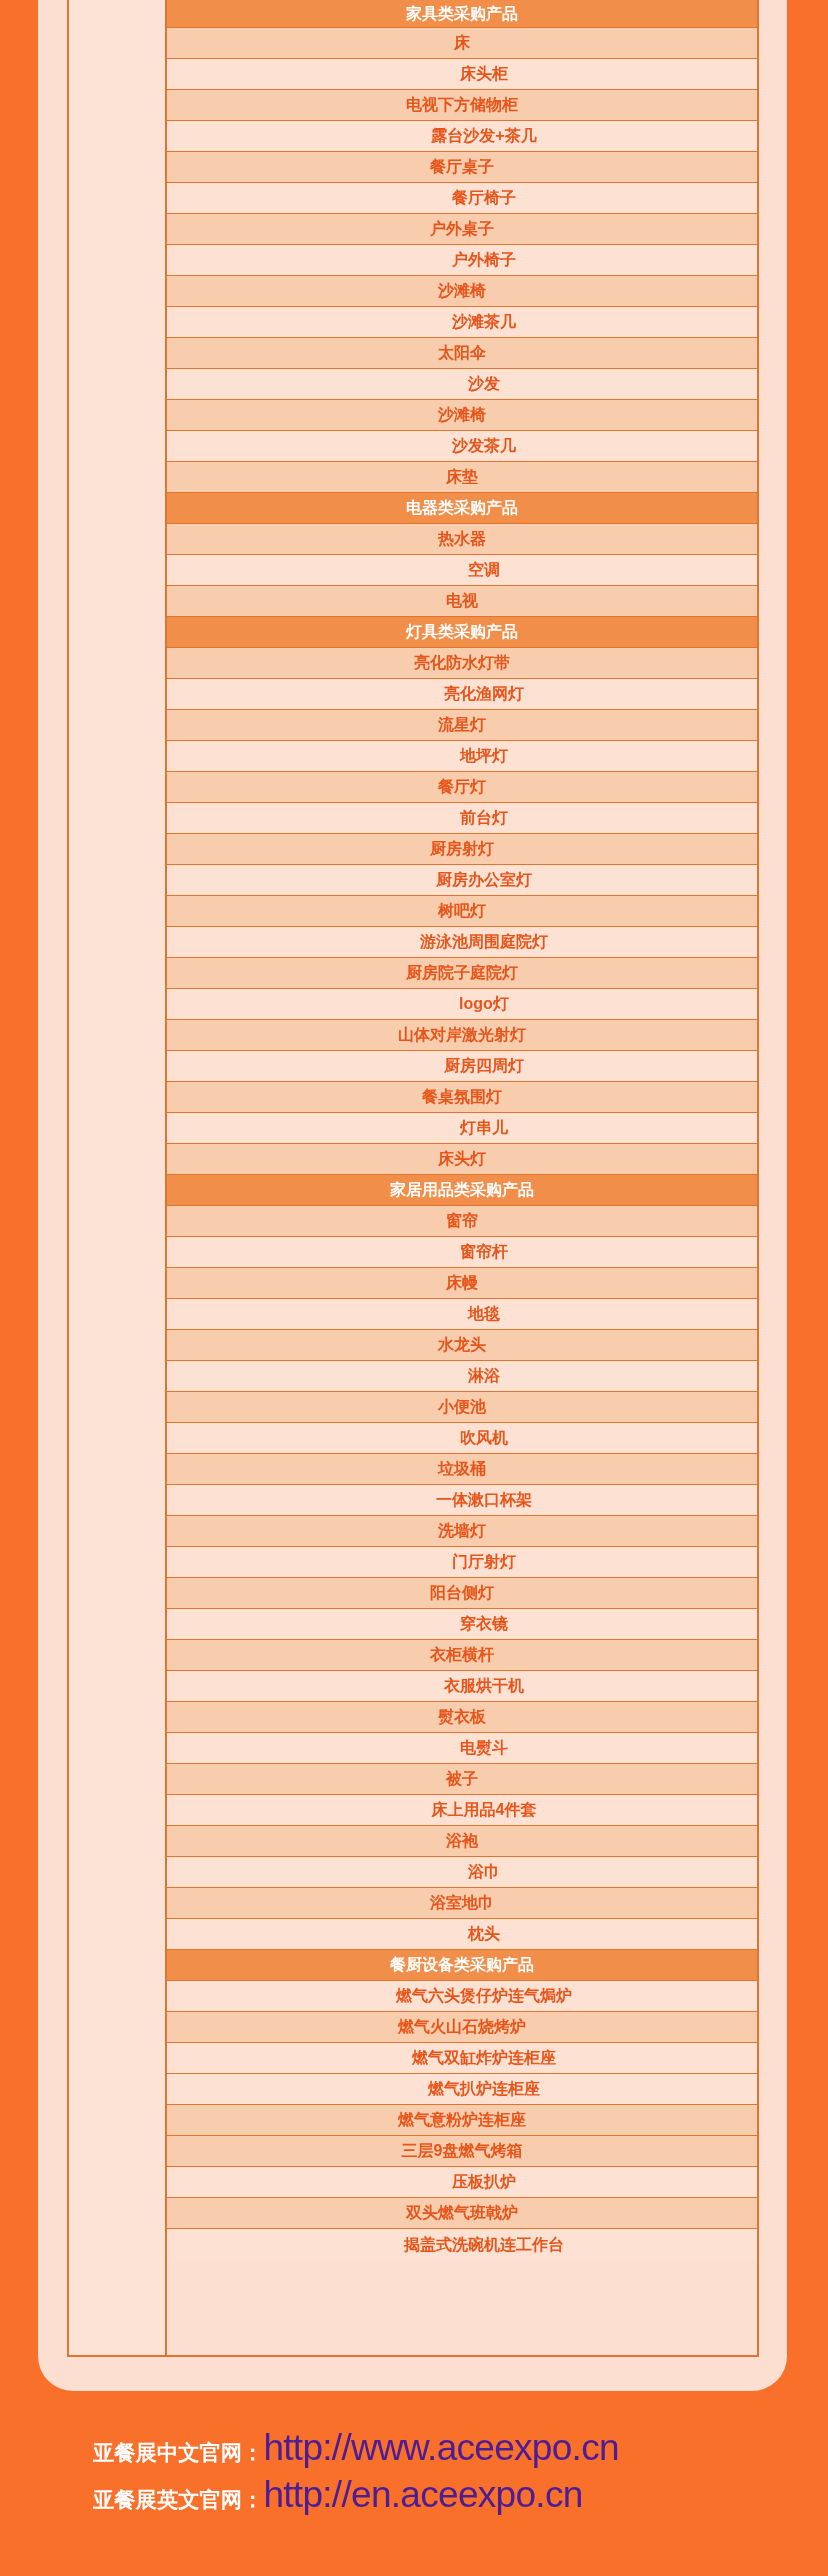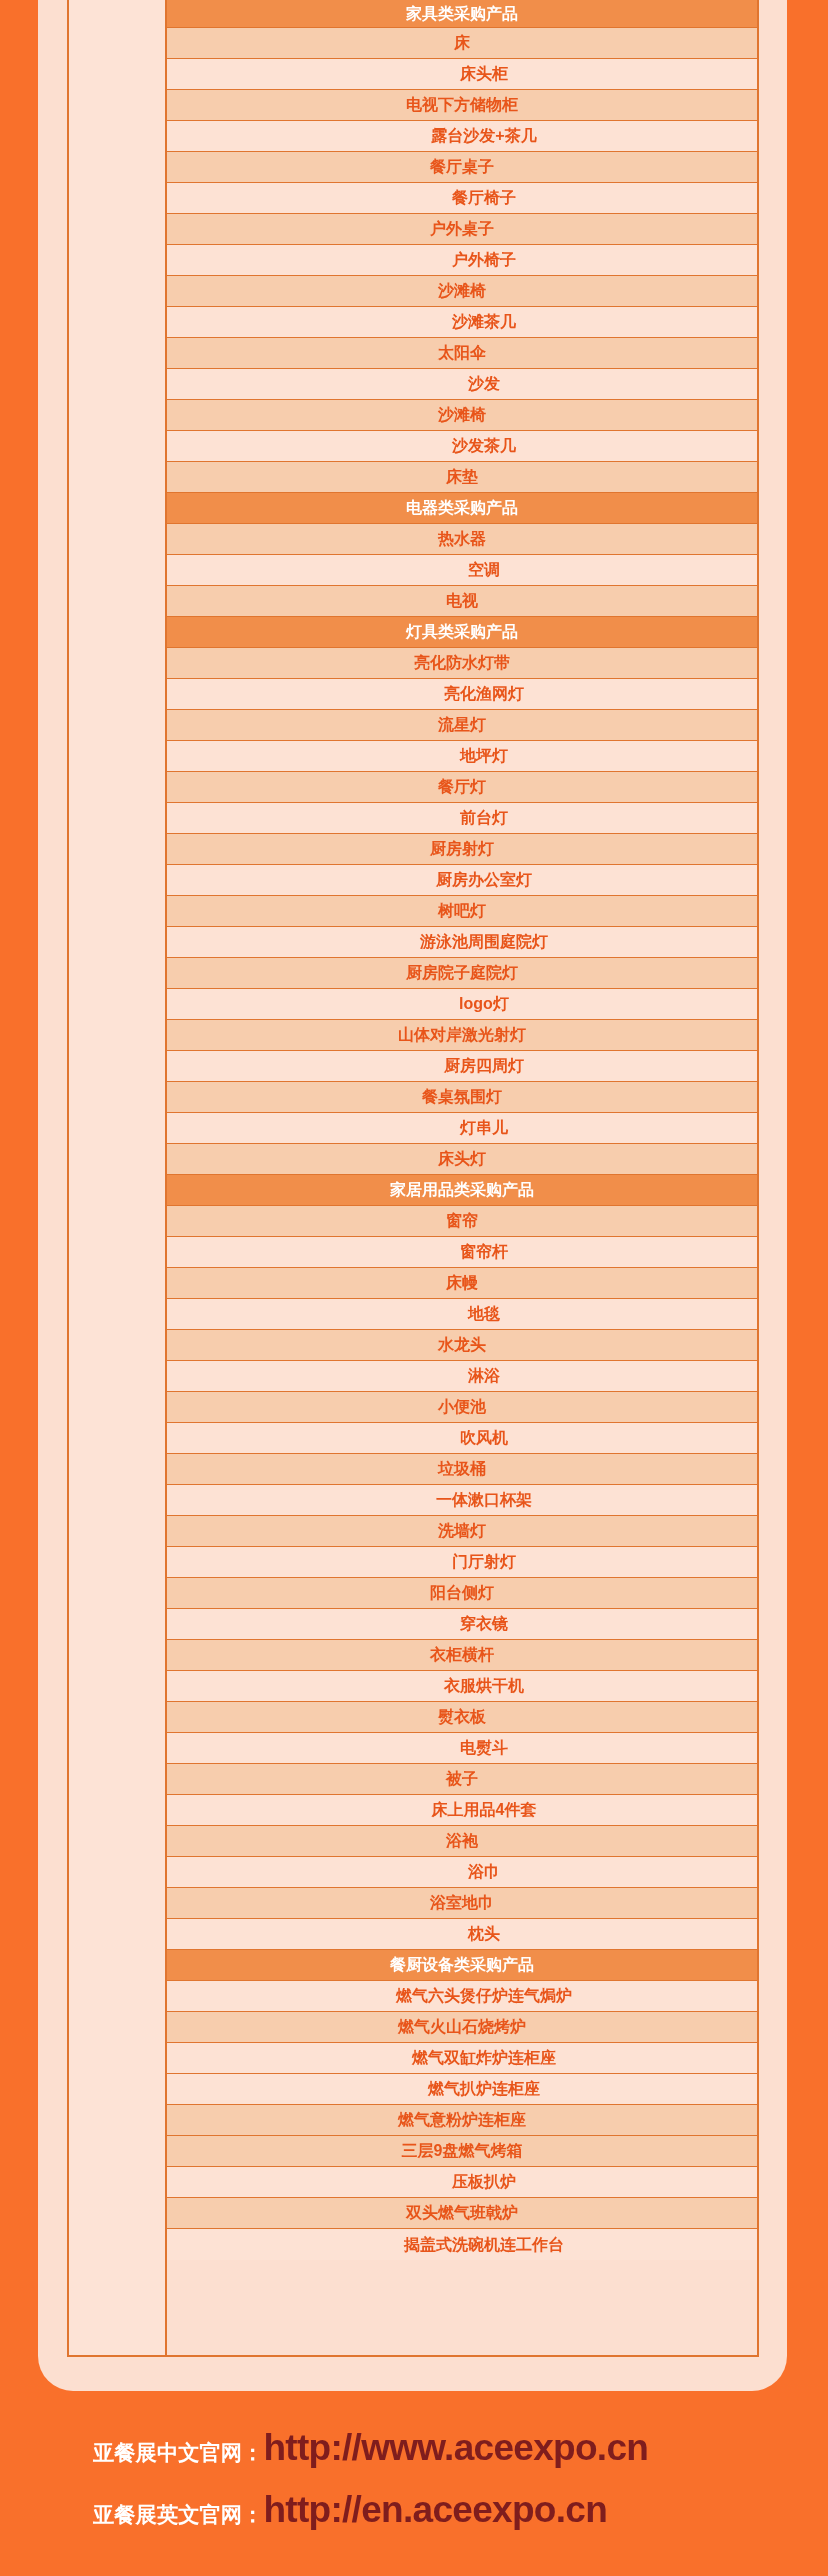--- a/index.html
+++ b/index.html
@@ -57,27 +57,27 @@
   .row.header{background:var(--header-bg);color:var(--header-text);}
   .footer{
     position:absolute;left:0;top:2391px;width:828px;height:164px;
     color:#ffffff;
     padding:37px 4px 0 93px;
   }
   .footer-line{
     display:flex;align-items:baseline;
     white-space:nowrap;
   }
-  .footer-line + .footer-line{margin-top:21px;}
+  .footer-line + .footer-line{margin-top:6px;}
   .footer-label{
     font-size:21.3px;font-weight:bold;letter-spacing:0px;
   }
   .footer-url{
-    font-size:37px;font-weight:bold;letter-spacing:-0.7px;line-height:1.1;
-    color:#7f1d1d;text-decoration:none;text-align:center;
+    font-size:37px;font-weight:normal;letter-spacing:-0.7px;line-height:1.1;
+    color:#4c1d95;text-decoration:none;text-align:center;
   }
 </style>
 </head>
 <body>
 
 <div id="screen">
   <div class="page">
     <div class="purchase-table">
       <div class="left-spacer"></div>
       <div class="rows-col" id="rows-col">

